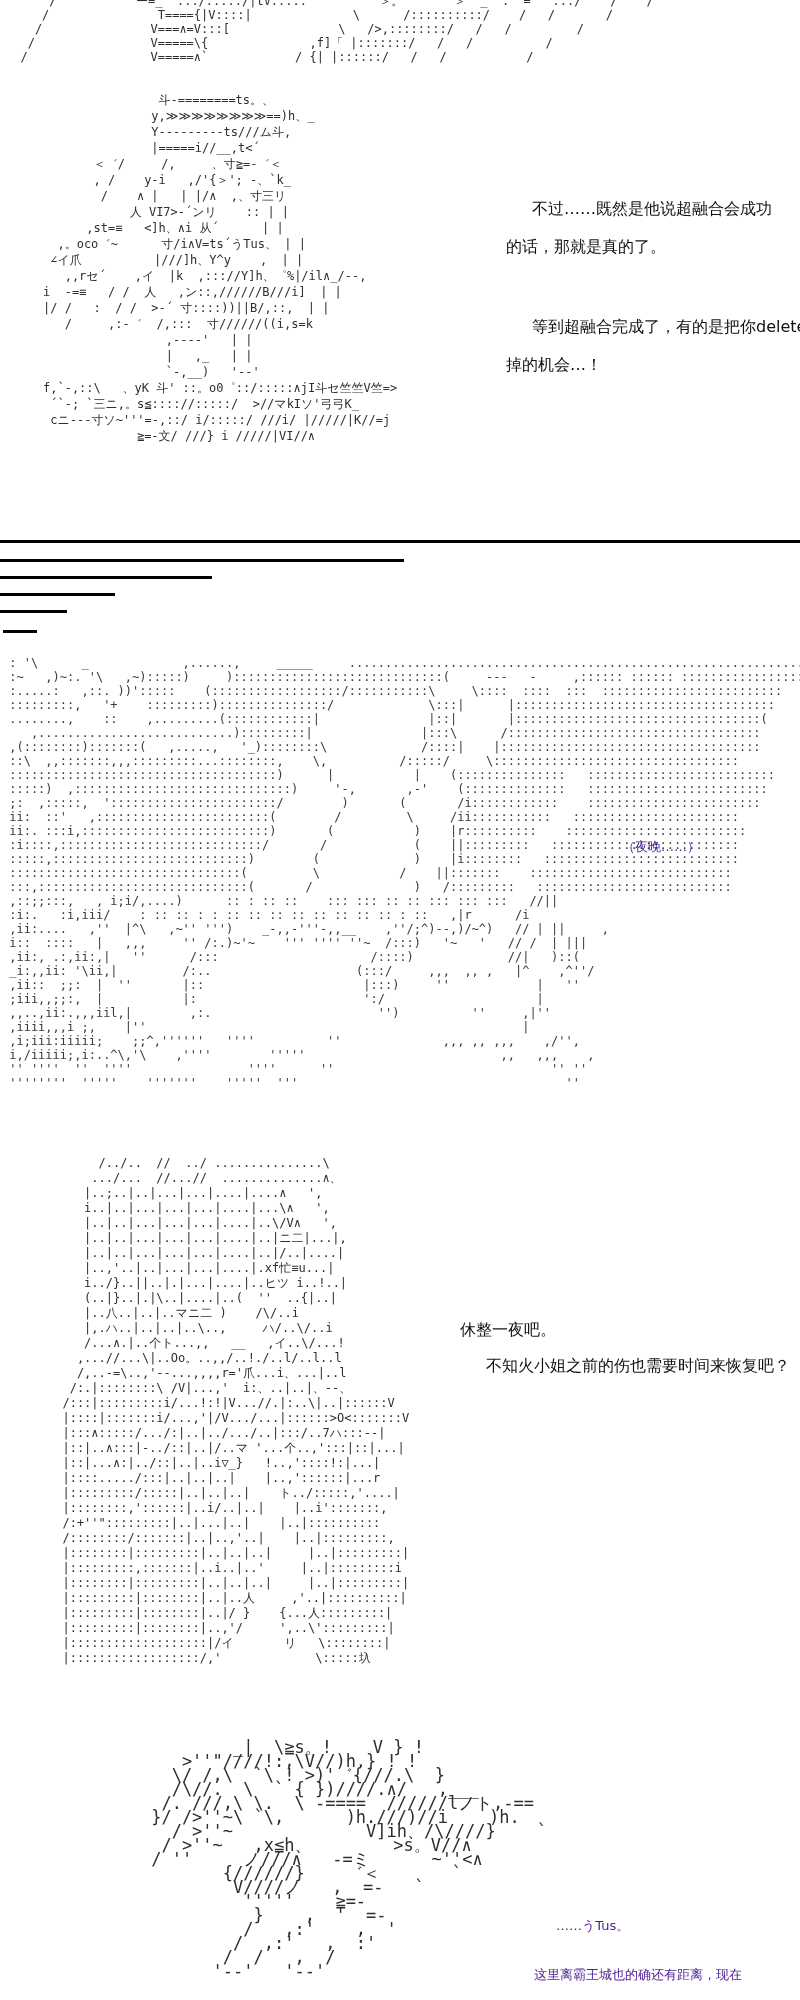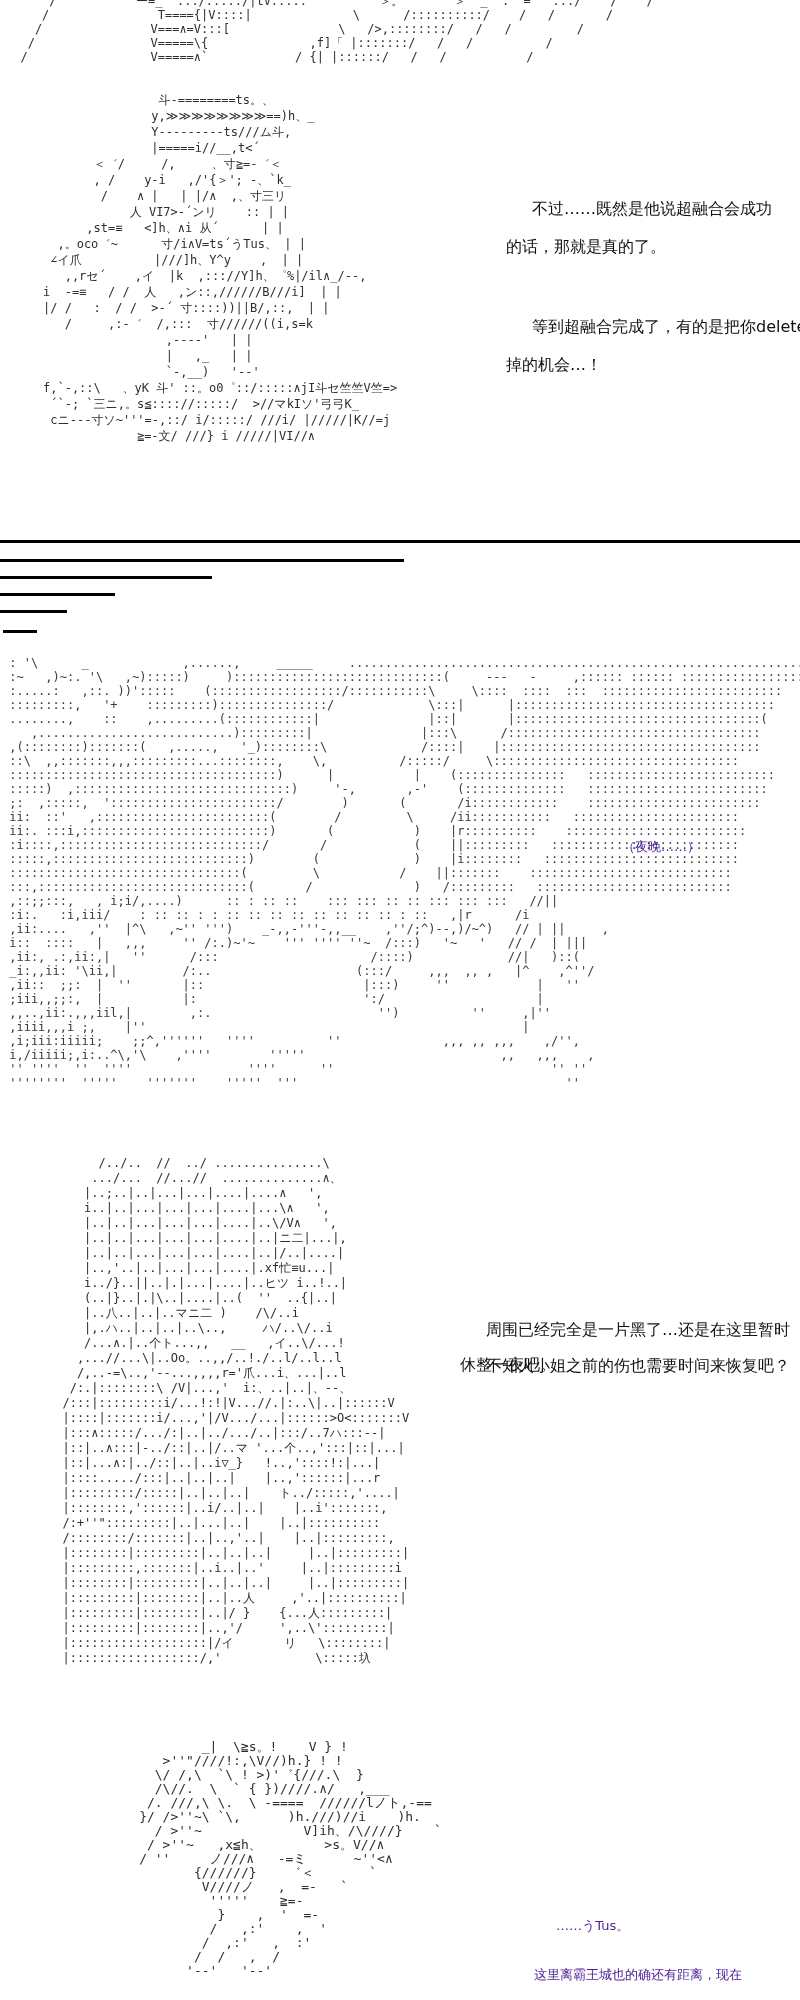--- a/index.html
+++ b/index.html
@@ -10,21 +10,21 @@
   }
   pre.aa{
     position:absolute;margin:0;white-space:pre;
     font-family:"DejaVu Sans Mono",monospace;
     color:#2e2e2e;letter-spacing:0;
   }
   #aa-top{left:6px;top:-6px;font-size:12px;line-height:14px}
   #aa-mecha{left:43px;top:92px;font-size:12px;line-height:16px}
   #aa-night{left:2px;top:656px;font-size:12px;line-height:14px;color:#3a3a3a}
   #aa-girl{left:48px;top:1156px;font-size:12px;line-height:15px}
-  #aa-warrior{left:100px;top:1740px;font-size:13px;line-height:14px}
+  #aa-warrior{left:100px;top:1740px;font-size:17px;line-height:14px}
   .dialog{position:absolute;font-size:16px;color:#111;width:300px}
   .dialog .ln{line-height:38px;white-space:nowrap}
   .dialog.tight .ln{line-height:35px}
   .ln.indent{text-indent:26px}
   .caption{position:absolute;font-size:13px;color:#4c1d95;white-space:nowrap}
   .hline{position:absolute;height:3px;background:#000}
 </style>
 </head>
 <body>
 
@@ -141,21 +141,20 @@
   |::::::::|:::::::::|..|..|..|     |..|:::::::::|
   |:::::::::,:::::::|..i..|..'     |..|:::::::::i
   |::::::::|:::::::::|..|..|..|     |..|:::::::::|
   |:::::::::|::::::::|..|..人     ,'..|::::::::::|
   |:::::::::|::::::::|..|/ }    {...人:::::::::|
   |:::::::::|::::::::|..,'/     ',..\':::::::::|
   |:::::::::::::::::::|/イ       リ   \::::::::|
   |::::::::::::::::::/,'             \:::::圦</pre>
 
   <div class="dialog tight" style="left:460px;top:1312px;width:340px">
-    <div class="ln indent">周围已经完全是一片黑了…还是在这里暂时</div>
     <div class="ln">休整一夜吧。</div>
   </div>
 
   <div class="dialog tight" style="left:460px;top:1348px;width:340px">
     <div class="ln indent">不知火小姐之前的伤也需要时间来恢复吧？</div>
   </div>
 
   <pre class="aa" id="aa-warrior">             _|  \≧s。!    V } !
         &gt;''"////!:,\V//)h.} ! !
        \/ /,\  `\ ! &gt;)'゛{///.\  }

